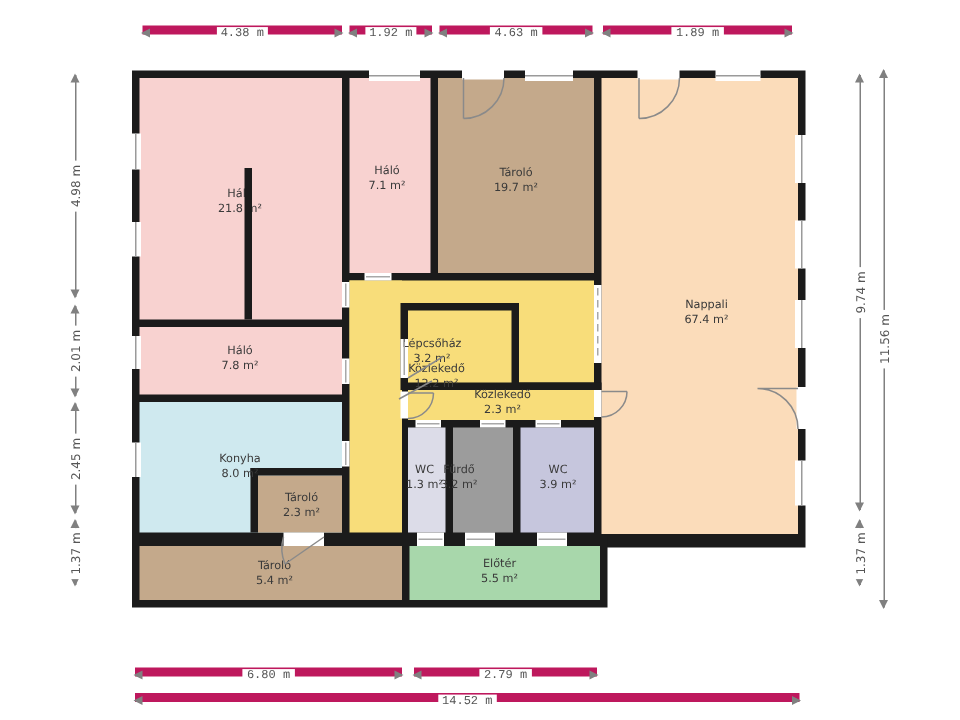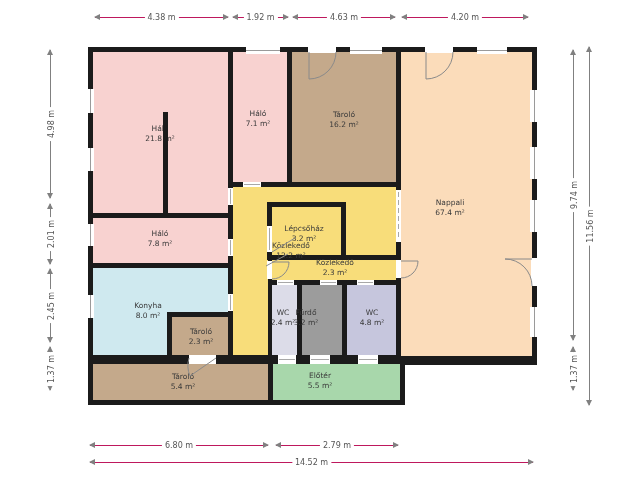--- a/index.html
+++ b/index.html
@@ -13,21 +13,21 @@
   .rl{position:absolute;z-index:4;transform:translate(-50%,-50%);
       text-align:center;font-size:7.5px;line-height:1.3;color:#3a3a3a;white-space:nowrap;}
   .rl.under{z-index:1;}
   
   .win{position:absolute;background:#fff;z-index:3;}
   .winT::after{content:"";position:absolute;left:0;right:0;top:50%;height:1px;background:#9a9a9a;}
   .winS::after{content:"";position:absolute;top:0;bottom:0;left:50%;width:1px;background:#9a9a9a;}
   
   .gap{position:absolute;background:#fff;z-index:3;}
   
-  .dimh{position:absolute;height:0;border-top:1px solid #be185d;z-index:5;}
+  .dimh{position:absolute;height:0;border-top:6px solid #be185d;z-index:5;font-family:Liberation Mono, monospace;}
   .dimv{position:absolute;width:0;border-left:1px solid #808080;z-index:5;}
   .dimh .lb,.dimv .lb{position:absolute;background:#fff;color:#555;font-size:8px;
       white-space:nowrap;padding:0 3px;}
   .dimh .lb{left:50%;top:0;transform:translate(-50%,-55%);}
   .dimv .lb{left:0;top:50%;transform:translate(-50%,-50%) rotate(-90deg);}
   .aL,.aR,.aU,.aD{position:absolute;width:0;height:0;}
   .aL{left:-1px;top:-4px;border-top:3.5px solid transparent;border-bottom:3.5px solid transparent;border-right:6px solid #808080;}
   .aR{right:-1px;top:-4px;border-top:3.5px solid transparent;border-bottom:3.5px solid transparent;border-left:6px solid #808080;}
   .aU{top:-1px;left:-4px;border-left:3.5px solid transparent;border-right:3.5px solid transparent;border-bottom:6px solid #808080;}
   .aD{bottom:-1px;left:-4px;border-left:3.5px solid transparent;border-right:3.5px solid transparent;border-top:6px solid #808080;}
@@ -101,67 +101,67 @@
   <div class="gap" style="left:310px;top:355px;width:20px;height:9px"></div>
   <div class="gap" style="left:358px;top:355px;width:20px;height:9px"></div>
   <div class="gap" style="left:189px;top:355px;width:27px;height:9px"></div>
 
   <div class="rl" style="left:258px;top:119px">
     <div>Háló</div>
       <div>7.1 m²</div>
   </div>
   <div class="rl" style="left:344px;top:120px">
     <div>Tároló</div>
-      <div>16.2 m²</div>
-  </div>
-  <div class="rl" style="left:450px;top:208px">
+      <div>19.7 m²</div>
+  </div>
+  <div class="rl" style="left:471px;top:208px">
     <div>Nappali</div>
       <div>67.4 m²</div>
   </div>
   <div class="rl" style="left:160px;top:239px">
     <div>Háló</div>
       <div>7.8 m²</div>
   </div>
-  <div class="rl" style="left:304px;top:234px">
+  <div class="rl" style="left:288px;top:234px">
     <div>Lépcsőház</div>
       <div>3.2 m²</div>
   </div>
   <div class="rl" style="left:291px;top:251px">
     <div>Közlekedő</div>
       <div>12.2 m²</div>
   </div>
   <div class="rl" style="left:335px;top:268px">
     <div>Közlekedő</div>
       <div>2.3 m²</div>
   </div>
-  <div class="rl" style="left:148px;top:311px">
+  <div class="rl" style="left:160px;top:311px">
     <div>Konyha</div>
       <div>8.0 m²</div>
   </div>
   <div class="rl" style="left:201px;top:337px">
     <div>Tároló</div>
       <div>2.3 m²</div>
   </div>
   <div class="rl" style="left:283px;top:318px">
     <div>WC</div>
-      <div>2.4 m²</div>
+      <div>1.3 m²</div>
   </div>
   <div class="rl" style="left:306px;top:318px">
     <div>Fürdő</div>
       <div>3.2 m²</div>
   </div>
   <div class="rl" style="left:372px;top:318px">
     <div>WC</div>
-      <div>4.8 m²</div>
+      <div>3.9 m²</div>
   </div>
   <div class="rl" style="left:183px;top:382px">
     <div>Tároló</div>
       <div>5.4 m²</div>
   </div>
-  <div class="rl" style="left:320px;top:381px">
+  <div class="rl" style="left:333px;top:381px">
     <div>Előtér</div>
       <div>5.5 m²</div>
   </div>
 
   <svg class="overlay" width="640" height="480">
     <g stroke="#8a8a8a" stroke-width="1" fill="none">
       <path d="M336 52 A27 27 0 0 1 309 79 M309 52 L309 79"></path>
       <path d="M453 52 A27 27 0 0 1 426 79 M426 52 L426 79"></path>
       <path d="M505 259 A27 27 0 0 1 532 286 M532 259 L505 259"></path>
       <path d="M418 261 A17 17 0 0 1 401 278 M401 261 L418 261"></path>
@@ -190,21 +190,21 @@
       <span class="lb">1.92 m</span>
   </div>
   <div class="dimh" style="left:293px;top:17px;width:102px">
     <i class="aL"></i>
       <i class="aR"></i>
       <span class="lb">4.63 m</span>
   </div>
   <div class="dimh" style="left:402px;top:17px;width:126px">
     <i class="aL"></i>
       <i class="aR"></i>
-      <span class="lb">4.20 m</span>
+      <span class="lb">1.89 m</span>
   </div>
 
   <div class="dimv" style="left:50px;top:50px;height:148px">
     <i class="aU"></i>
       <i class="aD"></i>
       <span class="lb">4.98 m</span>
   </div>
   <div class="dimv" style="left:50px;top:204px;height:60px">
     <i class="aU"></i>
       <i class="aD"></i>

